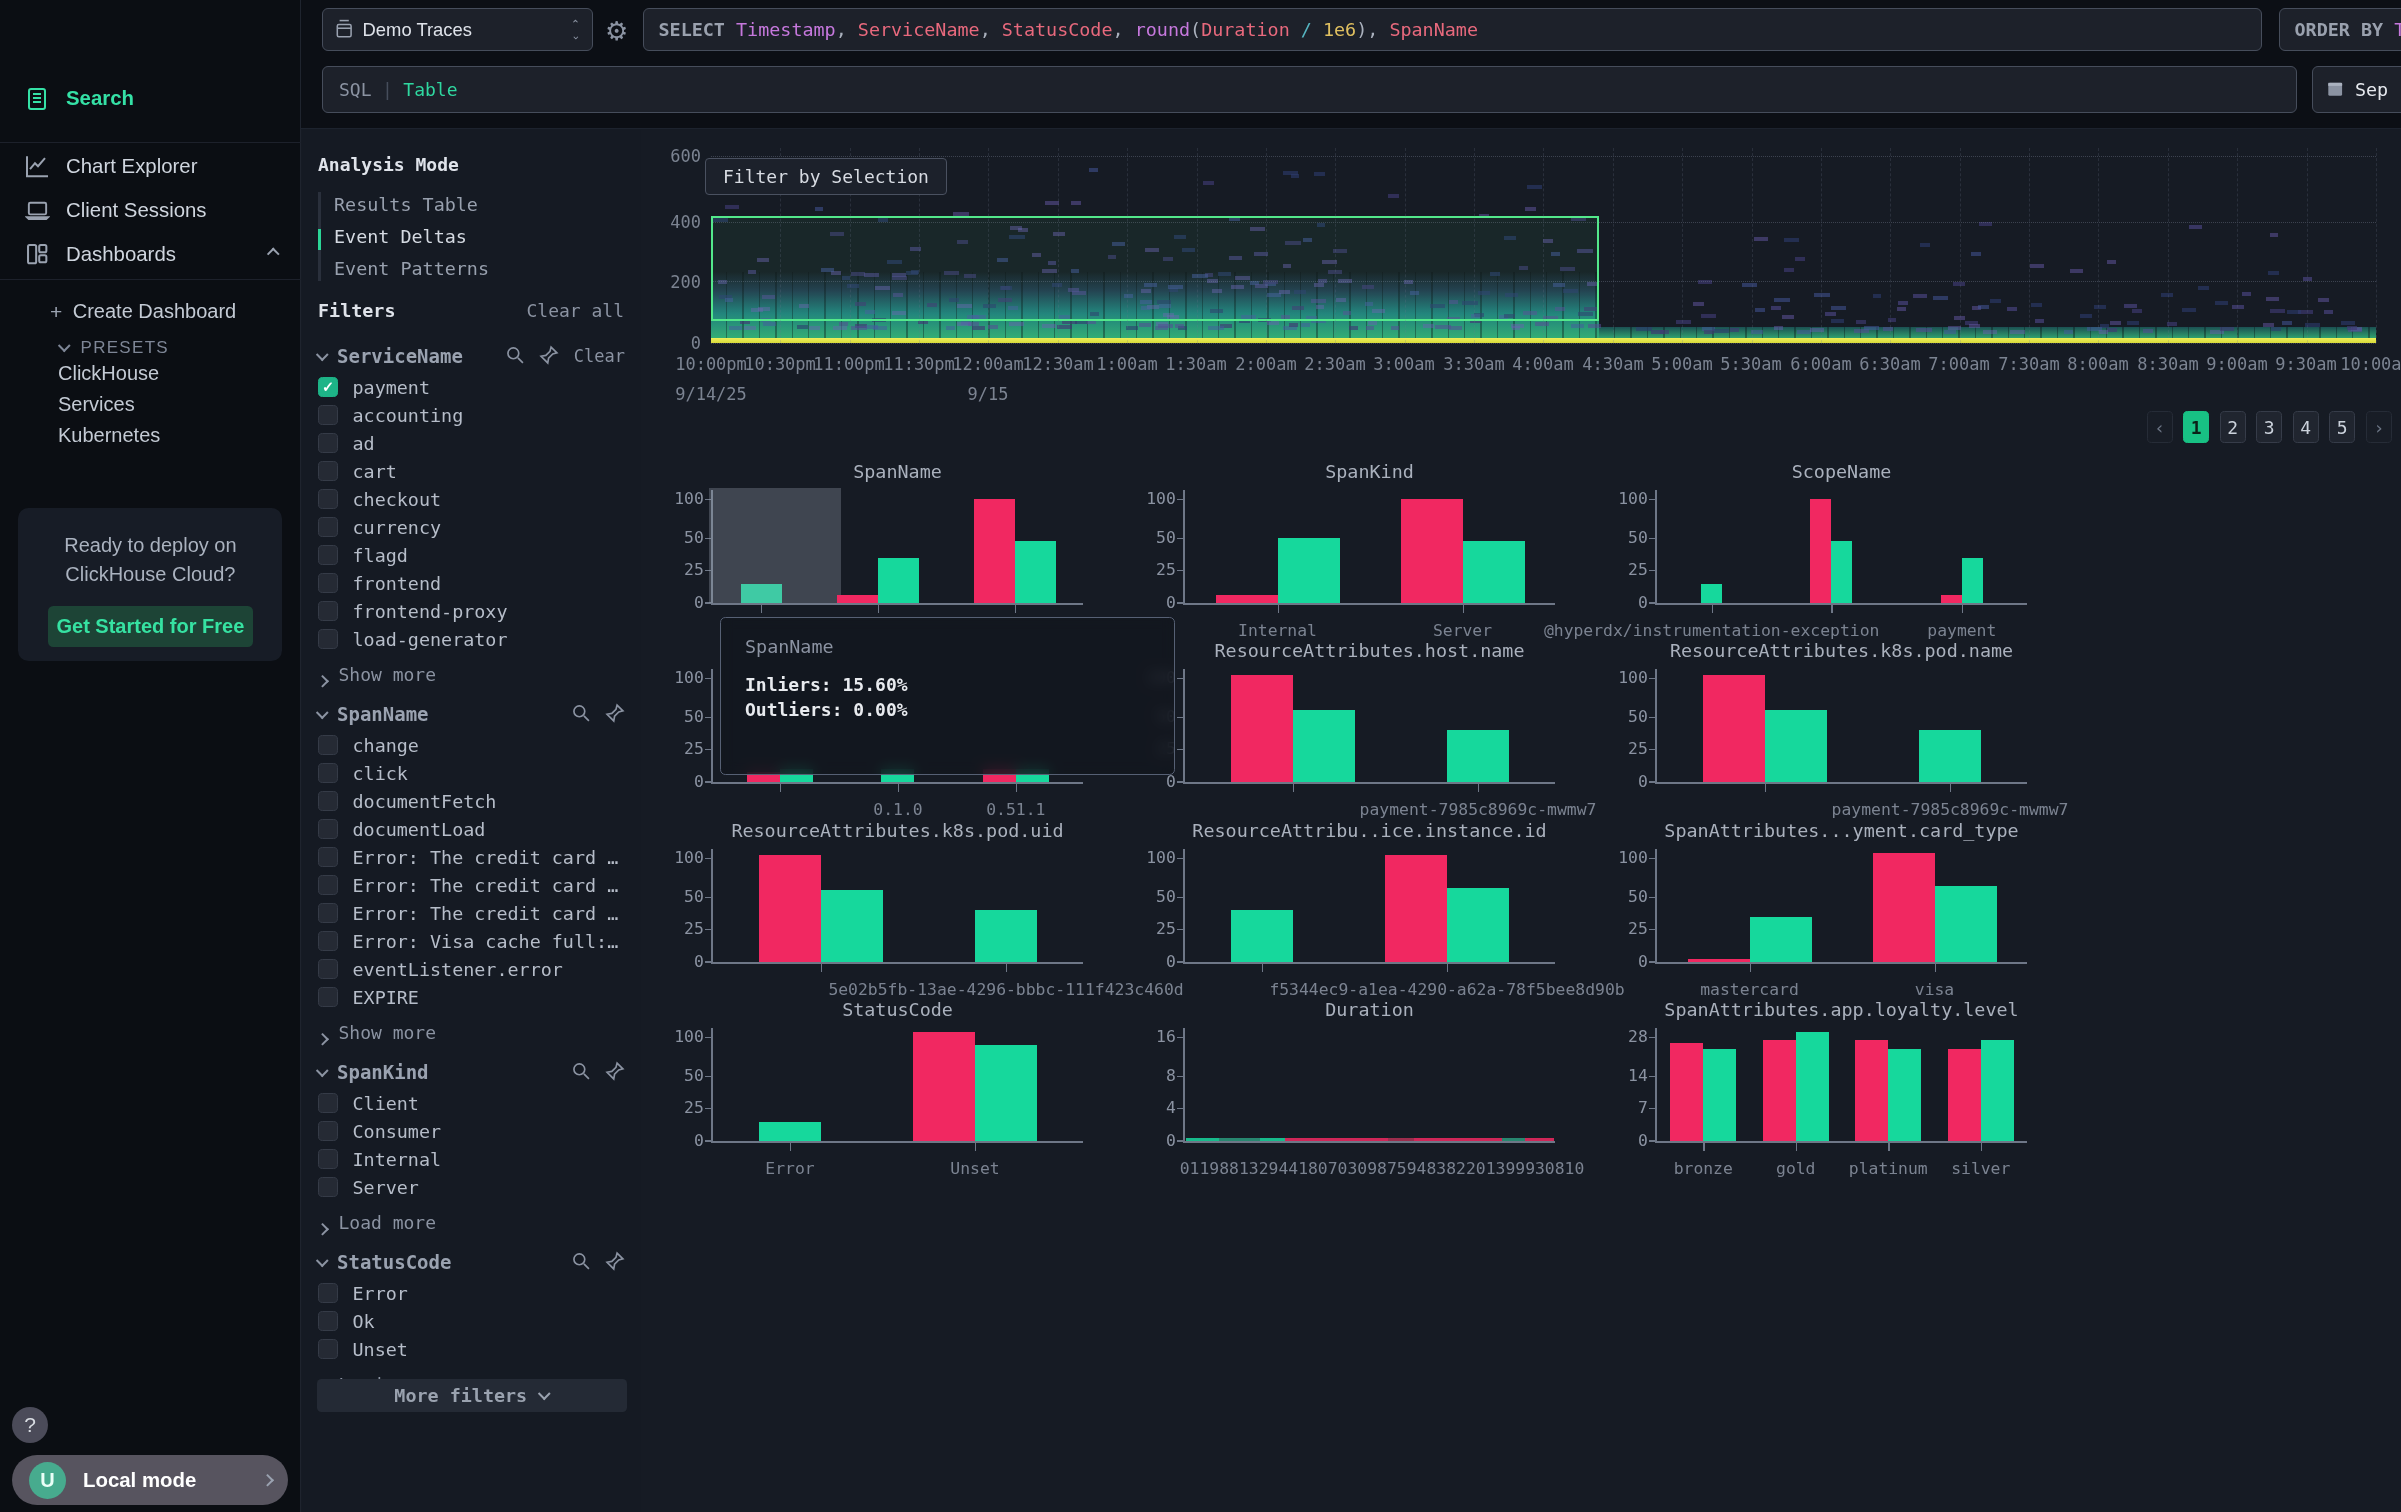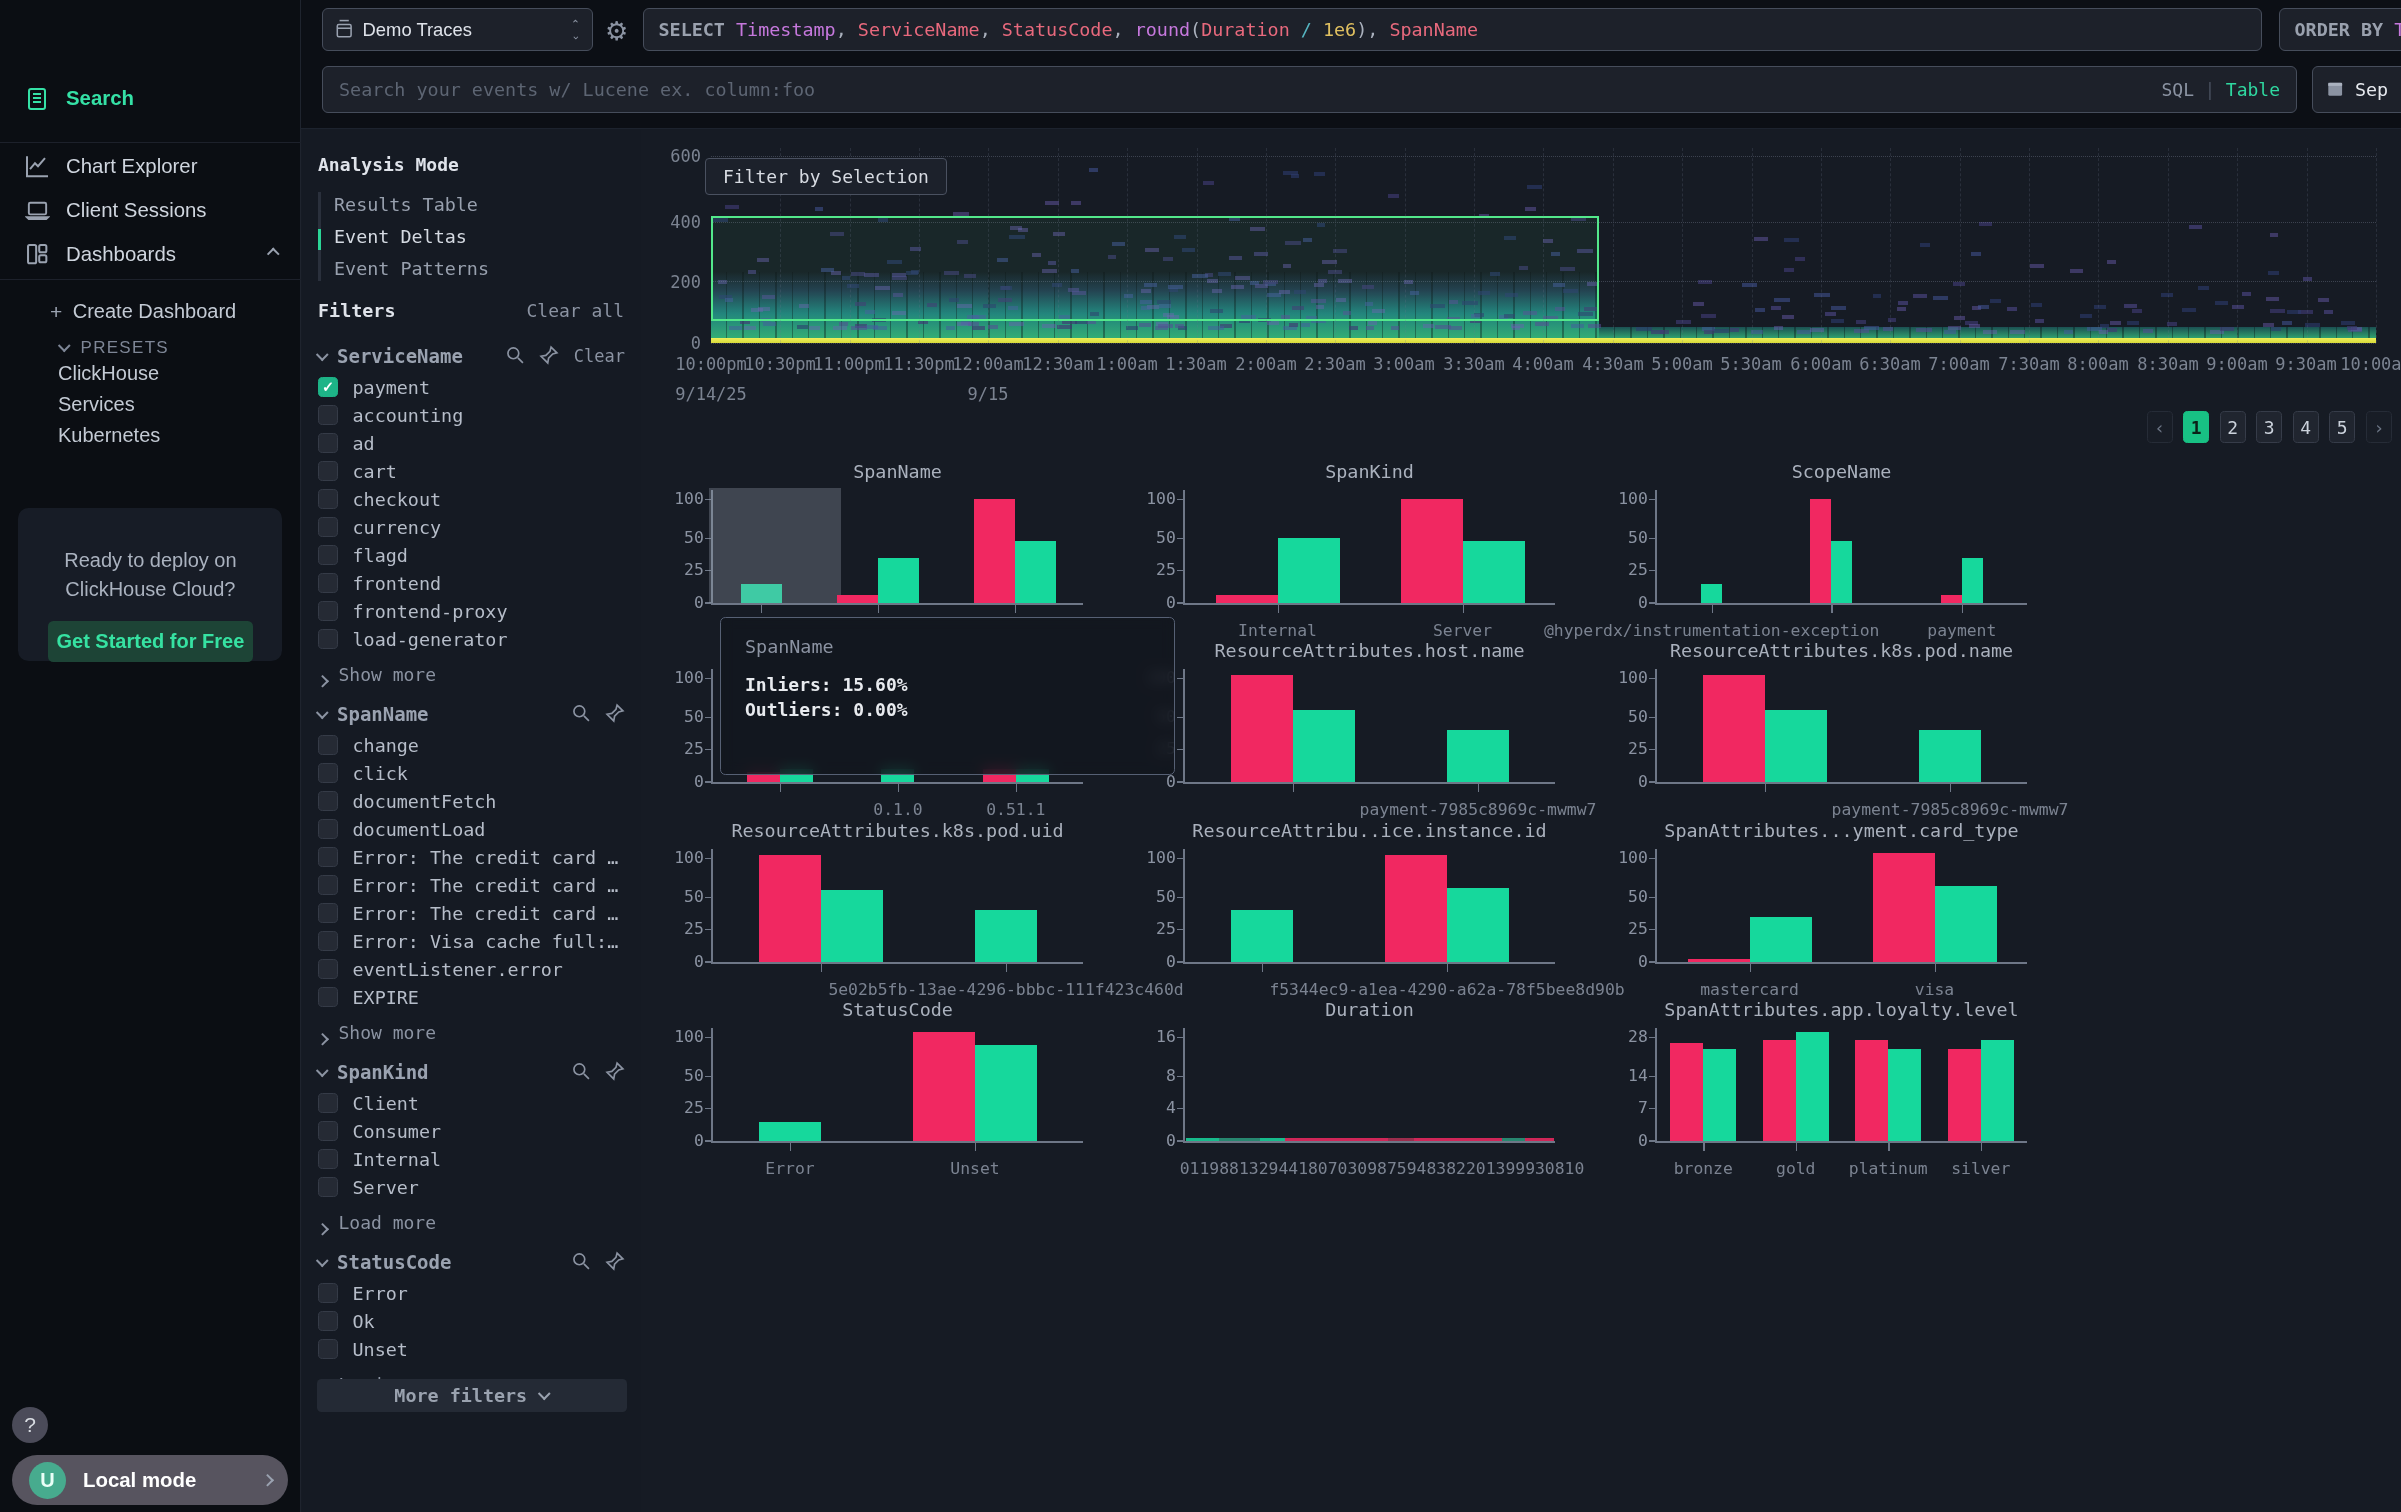--- a/index.html
+++ b/index.html
@@ -45,21 +45,21 @@
   .nav-item { position:absolute; left:0; width:301px; height:41px; display:flex; align-items:center; padding:0 24px; gap:16px; font-size:20.4px; color:#cfd5de; cursor:pointer; }
   .nav-item .nicon { width:26px; display:flex; justify-content:center; color:#9aa2b0; }
   .nav-item.active { color:#35e1a6; font-weight:bold; }
   .nav-item.active .nicon { color:#35e1a6; }
   .nav-chev { margin-left:auto; color:#9aa2b0; }
   .sb-divider { position:absolute; left:0; width:301px; height:0.7px; background:#1d212b; }
   .sub-item { position:absolute; left:0; width:301px; height:37px; display:flex; align-items:center; padding:0 24px 0 58px; font-size:20px; color:#c3cad4; cursor:pointer; }
   #create-dash { padding-left:50px; gap:10.5px; }
   #create-dash .plus { font-size:21px; color:#9aa2b0; }
   #presets-row { padding-left:60px; gap:12px; font-size:17px; letter-spacing:1.3px; color:#7e8696; }
-  #promo-card { position:absolute; left:18.4px; top:508px; width:264px; height:153px; background:#171c26; border-radius:10.5px; text-align:center; padding-top:38px; }
+  #promo-card { position:absolute; left:18.4px; top:508px; width:264px; height:153px; background:#171c26; border-radius:10.5px; text-align:center; padding-top:23px; }
   #promo-card .pline { font-size:20px; color:#aab2bf; line-height:29px; }
   #promo-cta { display:block; margin:17px auto 0; width:205px; height:41px; background:#1d4436; color:#36e2a2; font-weight:bold; font-size:20px; border:none; border-radius:5.3px; cursor:pointer; }
   #help-btn { position:absolute; left:12px; top:1407px; width:36px; height:36px; border-radius:50%; background:#4b4b59; color:#d8dce2; font-size:21px; display:flex; align-items:center; justify-content:center; cursor:pointer; }
   #user-bar { position:absolute; left:12px; top:1455px; width:276px; height:50px; background:#57545f; border-radius:26px; display:flex; align-items:center; padding:0 17px; gap:17px; cursor:pointer; }
   #avatar { width:37px; height:37px; border-radius:50%; background:#47ab8e; color:#eafff7; font-weight:bold; font-size:20px; display:flex; align-items:center; justify-content:center; }
   #user-label { font-size:20.4px; font-weight:bold; color:#fff; }
   #user-chev { margin-left:auto; color:#9aa2b0; }
 
   
   .chev { display:inline-block; width:8.5px; height:8.5px; border-right:2px solid currentColor; border-bottom:2px solid currentColor; }
@@ -180,21 +180,20 @@
         <span class="tok yellow">1e6</span>
         <span class="tok plain">)</span>
         <span class="tok plain">, </span>
         <span class="tok red">SpanName</span>
       </div>
     <div id="order-box" class="inputbox mono">
         <span class="tok kw">ORDER BY </span>
         <span class="tok purple">Timestamp </span>
       </div>
     <div id="search-box" class="inputbox">
-      <input id="search-input" placeholder="Search your events w/ Lucene ex. column:foo" style="">
       <div class="lang-toggle mono">
         <span id="sql-label">SQL</span>
         <span class="lang-sep">|</span>
         <span id="lucene-label">Table</span>
       </div>
     </div>
     <div id="date-box" class="inputbox mono">
       <span>
         <svg width="18.4" height="18.4" viewBox="0 0 24 24">
             <rect x="3" y="5" width="18" height="17" rx="2" fill="#8b93a2"></rect>

